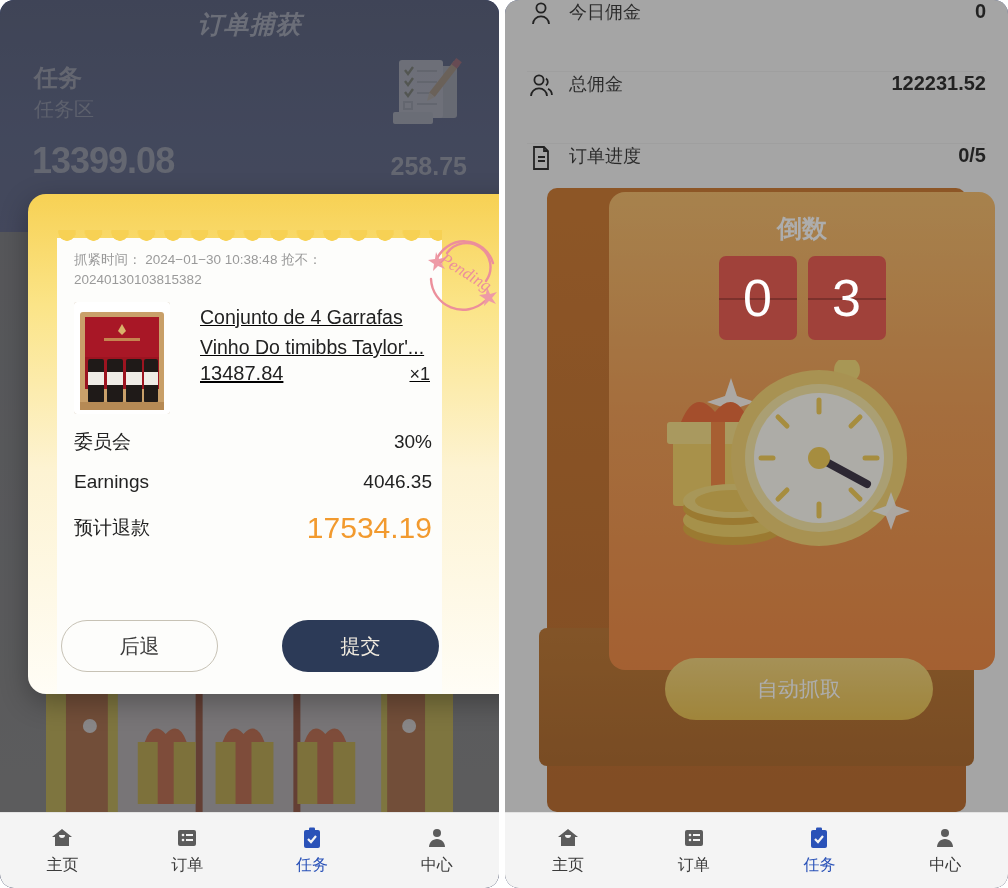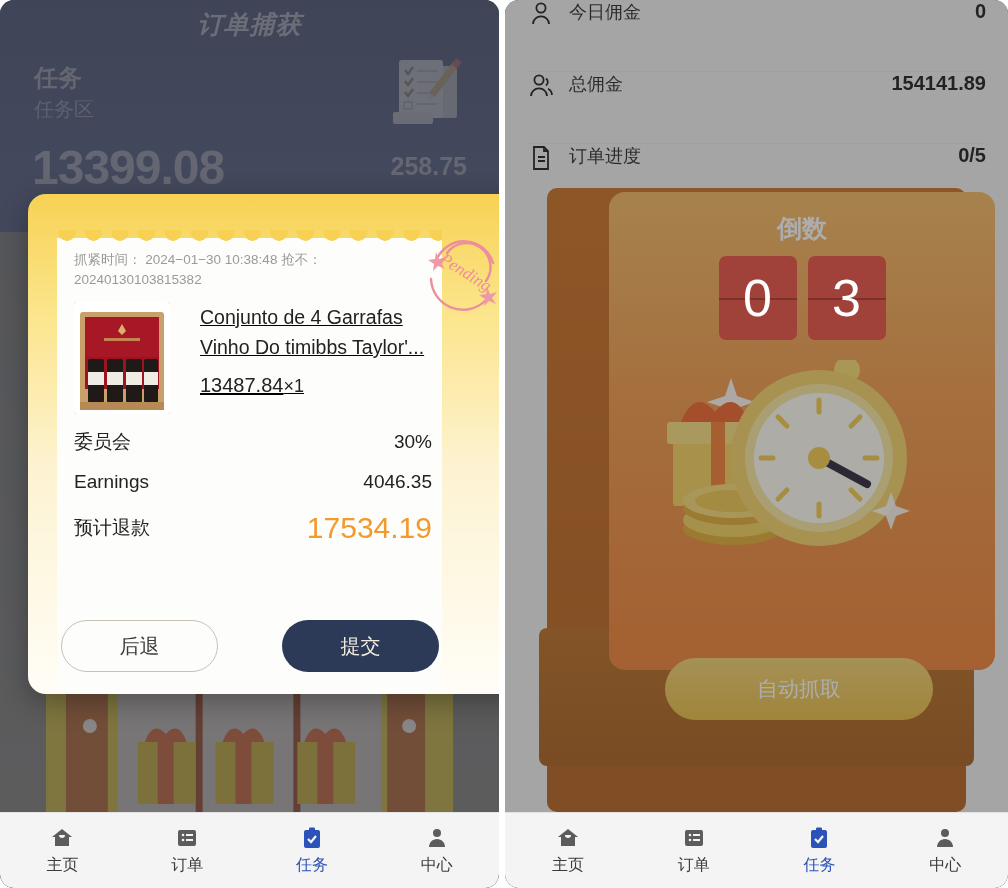--- a/index.html
+++ b/index.html
@@ -13,21 +13,21 @@
   .phone.right { width:503px; }
   .screen { position:absolute; inset:0; overflow:hidden; border-radius:14px; }
 
   
   .hdr { position:absolute; left:0; top:0; width:100%; height:232px;
          background:linear-gradient(180deg,#2c375f 0%,#323e6b 60%,#353f6d 100%); }
   .hdr-title { position:absolute; top:8px; left:0; width:100%; text-align:center;
         font-size:25px; font-weight:700; color:#8d93a9; letter-spacing:1px;font-style:italic; }
   .hdr-task { position:absolute; left:34px; top:62px; font-size:24px; font-weight:700; color:#7c8298; }
   .hdr-sub  { position:absolute; left:34px; top:96px; font-size:20px; color:#6e7590; }
-  .hdr-big  { position:absolute; left:32px; top:140px; font-size:48px; font-weight:700; color:#7d8399; letter-spacing:-1px;text-align:right;}
+  .hdr-big  { position:absolute; left:32px; top:140px; font-size:36px; font-weight:700; color:#7d8399; letter-spacing:-1px;text-align:right;}
   .hdr-small{ position:absolute; right:32px; top:152px; font-size:25px; font-weight:600; color:#7d8399; }
 
   
   .clipboard { position:absolute; right:36px; top:54px; width:74px; height:80px; opacity:.55;}
   
   .chest { position:absolute; left:0; top:232px; width:100%; height:590px;
            background:linear-gradient(180deg,#5e6066 0%,#6b6b6e 100%); }
   .chest-inner { position:absolute; left:46px; right:46px; top:458px; height:138px; }
 
   
@@ -47,21 +47,21 @@
              background-size:26.5px 16px; }
   .rcp-meta { position:absolute; left:46px; top:56px; width:360px;
               font-size:13.5px; line-height:20px; color:#9a9a9a; }
   .stamp { position:absolute; right:34px; top:45px; width:86px; height:78px; }
 
   .prod { position:absolute; left:46px; top:108px; width:356px; display:flex; gap:30px;text-decoration:underline; }
   .prod-img { width:96px; height:112px; border-radius:3px; flex:0 0 96px;
               background:#c9b79a; position:relative; overflow:hidden; }
   .prod-right { flex:1; min-width:0; }
   .prod-name { font-size:19.5px; line-height:30px; color:#222; word-break:break-word; }
-  .prod-priceline { display:flex; justify-content:flex-start; align-items:baseline; margin-top:12px; }
+  .prod-priceline { display:flex; justify-content:space-between; align-items:baseline; }
   .prod-price { font-size:20px; color:#222; }
   .prod-qty { font-size:18px; color:#222; }
 
   .rows { position:absolute; left:46px; top:228px; width:358px; }
   .row  { display:flex; justify-content:space-between; align-items:center; height:40px; }
   .row .lbl { font-size:19px; color:#222;text-align:center; }
   .row .val { font-size:19px; color:#222; }
   .row.total { height:52px; }
   .row.total .val { font-size:30px; font-weight:500; color:#f29a2e; }
 
@@ -331,21 +331,21 @@
         <div class="stat-row">
           <span class="stat-ico">
             <svg viewBox="0 0 28 28" width="28" height="28" fill="none" stroke="#111" stroke-width="1.8">
                 <circle cx="12" cy="8" r="4.6"></circle>
                 <path d="M4 24c0-4.4 3.6-7.6 8-7.6s8 3.2 8 7.6"></path>
                 <path d="M19 6.5a4.3 4.3 0 0 1 0 7"></path>
                 <path d="M21 16.8c2.4 1 3.9 3.3 3.9 6.2"></path>
               </svg>
           </span>
           <span class="stat-lbl">总佣金</span>
-          <span class="stat-val">154141.89</span>
+          <span class="stat-val">122231.52</span>
         </div>
         <div class="stat-row">
           <span class="stat-ico">
             <svg viewBox="0 0 28 28" width="28" height="28" fill="none" stroke="#111" stroke-width="1.8">
                 <path d="M7 3h10l4 4v18H7z"></path>
                 <path d="M17 3v4h4"></path>
                 <line x1="11" y1="13" x2="18" y2="13"></line>
                 <line x1="11" y1="17" x2="18" y2="17"></line>
               </svg>
           </span>

